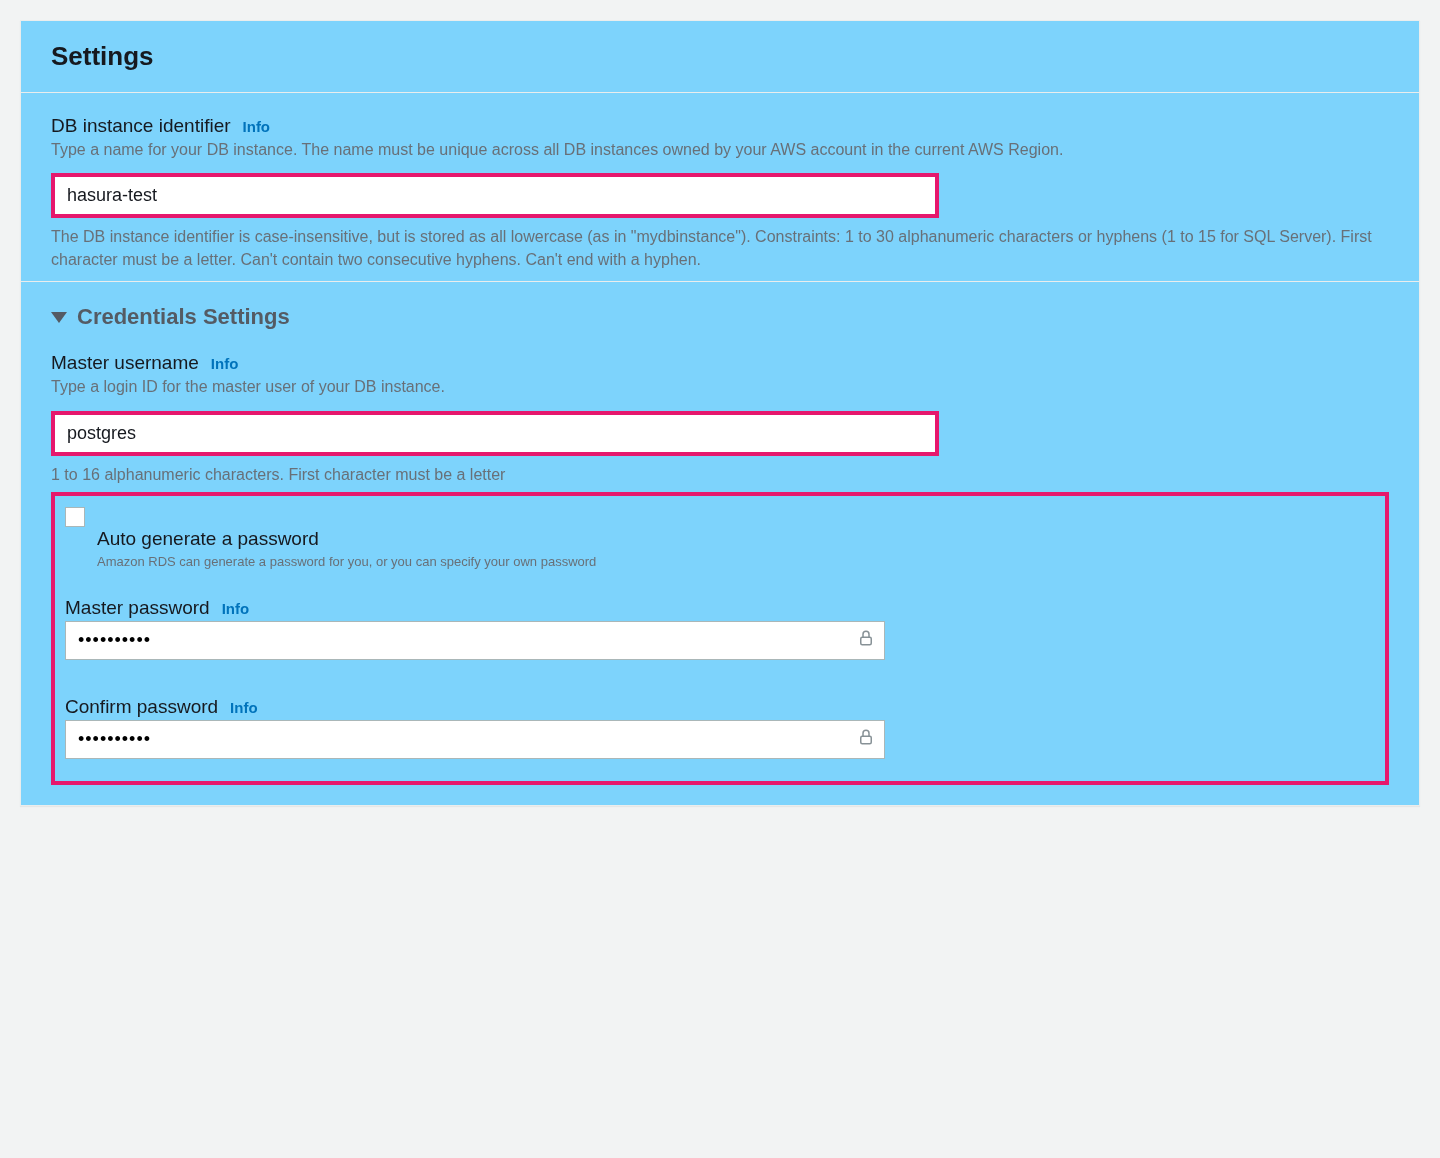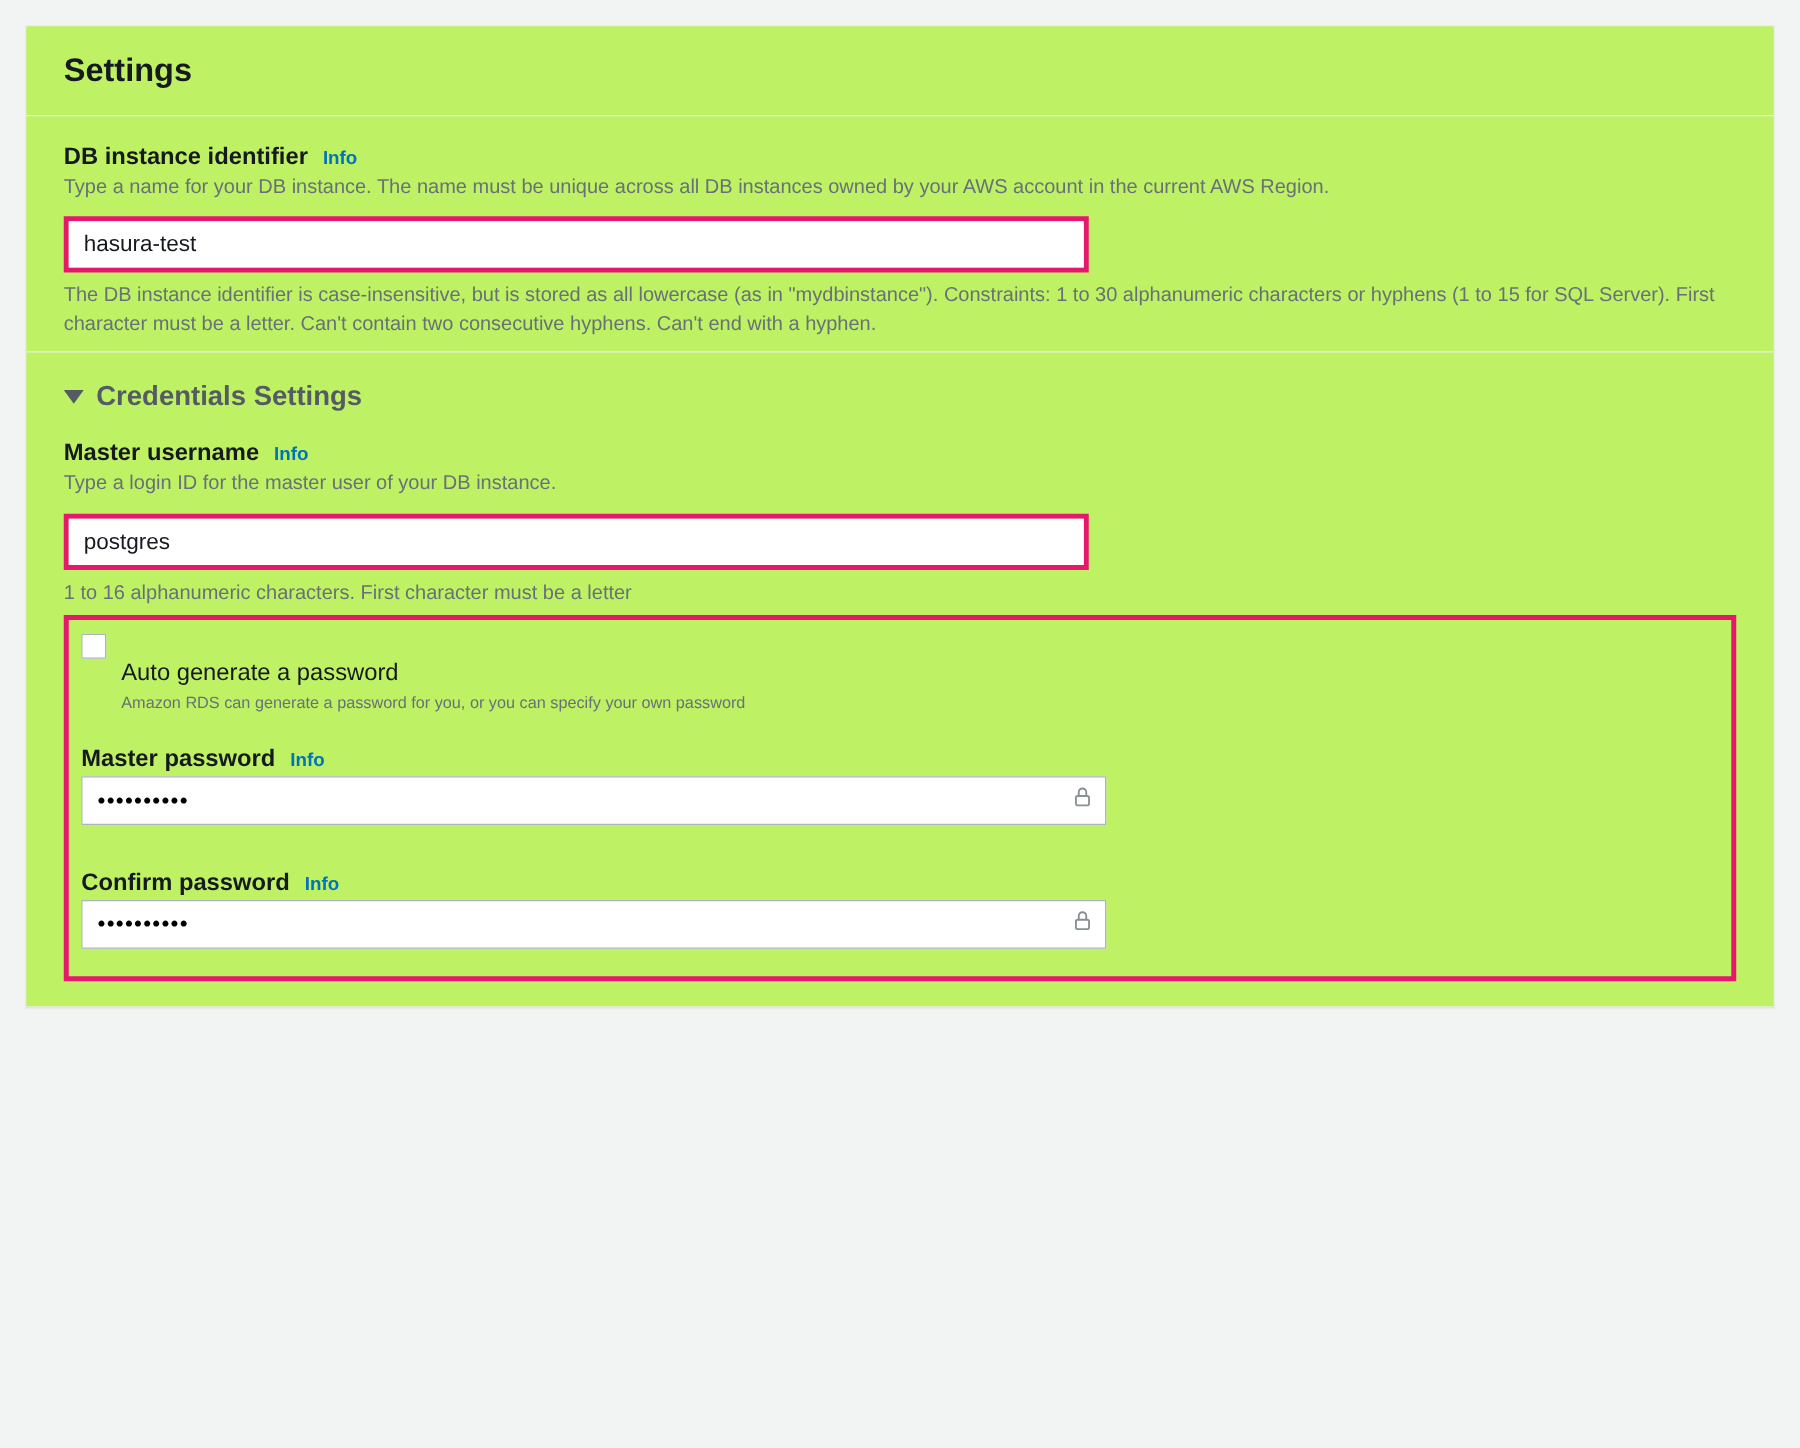--- a/index.html
+++ b/index.html
@@ -7,21 +7,21 @@
       margin: 0;
       padding: 0;
     }
     body {
       font-family: "Amazon Ember", "Helvetica Neue", Arial, sans-serif;
       background: #f2f3f3;
       padding: 20px;
       color: #16191f;
     }
     .panel {
-      background: #bef264;
+      background: #7dd3fc;
       border: 1px solid #eaeded;
       box-shadow: 0 1px 1px rgba(0,0,0,0.05);
     }
     .panel-header {
       padding: 20px 30px;
       border-bottom: 1px solid #eaeded;
     }
     .panel-header h1 {
       font-size: 26px;
       font-weight: 700;
@@ -36,41 +36,41 @@
       padding-bottom: 20px;
     }
     .field-label-row {
       display: flex;
       align-items: baseline;
       gap: 12px;
       margin-bottom: 2px;
     }
     .field-label {
       font-size: 19px;
-      font-weight: 700;
+      font-weight: 400;
       color: #16191f;
     }
     .info-link {
       font-size: 15px;
       font-weight: 700;
       color: #0073bb;
       cursor: pointer;
       text-decoration: none;
     }
     .desc {
       font-size: 16px;
       color: #687078;
       line-height: 1.4;
       margin-bottom: 12px;
     }
     .input-highlight {
       border: 4px solid #e6186d;
       padding: 0;
       margin-bottom: 8px;
-      width: 820px;
+      width: 888px;
       max-width: 100%;
     }
     .text-input {
       width: 100%;
       font-size: 18px;
       padding: 8px 12px;
       border: 1px solid #aab7b8;
       background: #fff;
       color: #16191f;
       font-family: inherit;

